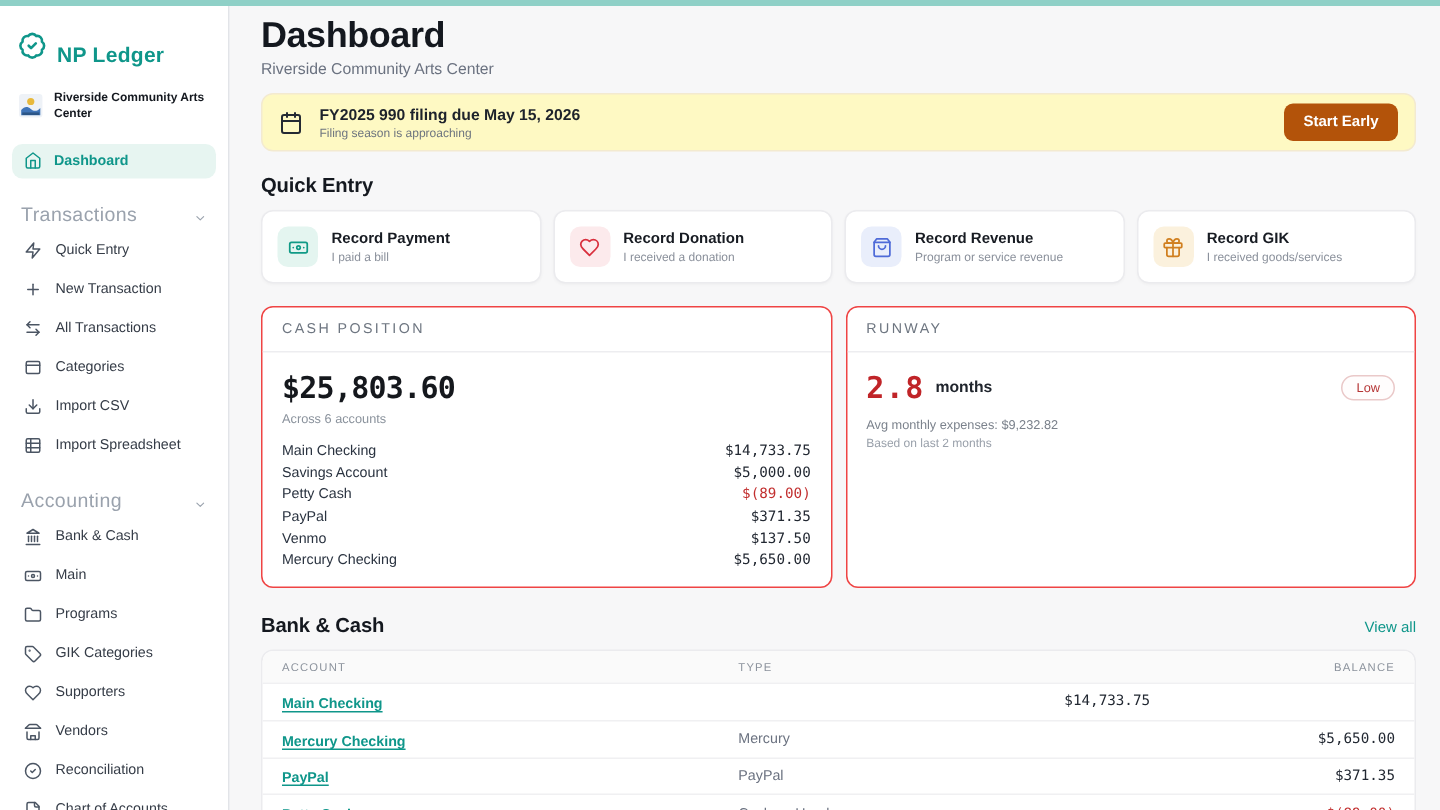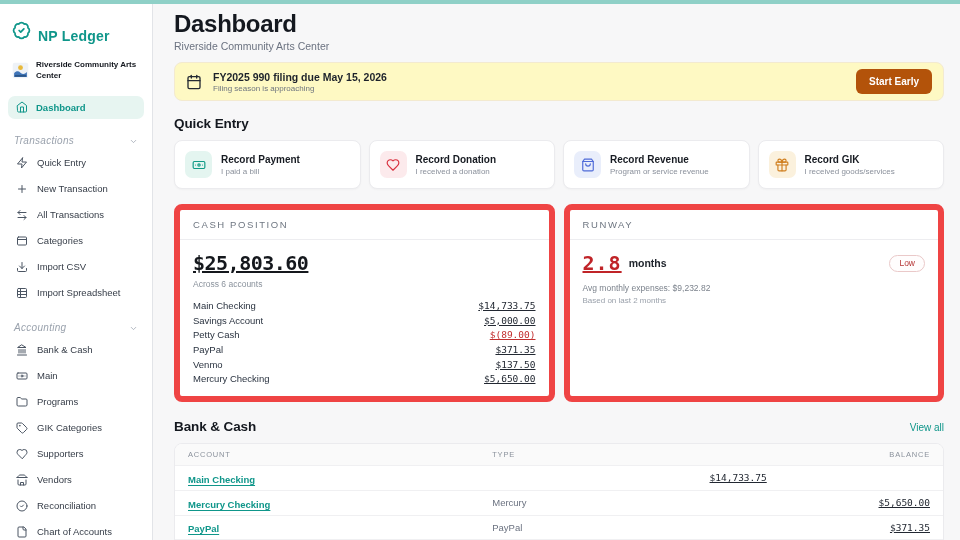--- a/index.html
+++ b/index.html
@@ -1,35 +1,35 @@
 <!DOCTYPE html>
 <html><head>
 <meta charset="utf-8">
 <style>
   * { margin:0; padding:0; box-sizing:border-box; }
   html,body { width:960px; height:540px; overflow:hidden; }
   body { font-family:"Liberation Sans", sans-serif; background:#f7f7f8; color:#1a1d23; }
-  .mono { font-family:"DejaVu Sans Mono", monospace;text-decoration:underline; }
+  .mono { font-family:"DejaVu Sans Mono", monospace; }
 
   .top-strip { height:4px; background:#8fd0c7; width:100%; }
 
   .app { display:flex; height:536px; }
 
   
   .sidebar { width:153px; min-width:153px; background:#ffffff; border-right:1px solid #e2e4e8; padding:8px 0 0 0; overflow:hidden; }
   .brand-row { display:flex; align-items:center; gap:7px; padding:4px 12px 2px 12px; }
   .brand-logo { width:19px; height:19px; color:#0f968a; }
   .brand-name { font-size:14px; font-weight:800; color:#0f968a; letter-spacing:.2px;margin-top:12px; }
   .org-row { display:flex; align-items:flex-start; gap:7px; padding:14px 12px 0 12px; }
   .org-logo { width:17px; height:17px; border-radius:3px; flex:none; margin-top:2px; }
   .org-name { font-size:8px; font-weight:700; color:#14181f; line-height:1.35; }
   .nav-active { display:flex; align-items:center; gap:8px; background:#e7f5f1; border-radius:7px; margin:14px 8px 0 8px; height:23px; padding:0 8px; cursor:pointer; }
   .nav-active .nav-ic { color:#0f968a; }
   .nav-active .nav-label { color:#0f968a; font-weight:700; }
-  .nav-section-label { display:flex; align-items:flex-end; justify-content:space-between; margin:16px 14px 4px 14px; font-size:10px; color:#9aa2ad; letter-spacing:.3px; cursor:pointer;font-style:italic; }
+  .nav-section-label { display:flex; align-items:flex-end; justify-content:space-between; margin:16px 14px 4px 14px; font-size:13px; color:#9aa2ad; letter-spacing:.3px; cursor:pointer; }
   .chev { width:9px; height:9px; color:#9aa2ad; }
   .nav-item { display:flex; align-items:center; gap:9px; height:26px; padding:0 16px; cursor:pointer; }
   .nav-ic { width:12px; height:12px; color:#4b5563; flex:none; }
   .nav-ic svg, .brand-logo svg, .chev svg { width:100%; height:100%; display:block; }
   .nav-label { font-size:9.5px; font-weight:500; color:#353c47; white-space:nowrap; }
 
   
   .main { flex:1; padding:6px 16px 0 21px; overflow:hidden; }
   .page-title { font-size:24px; font-weight:800; color:#14181f; letter-spacing:-.3px; }
   .page-sub { font-size:10.5px; color:#6b7280; margin-top:2px; }
@@ -45,21 +45,21 @@
   .section-h { font-size:13.5px; font-weight:800; color:#14181f; margin-top:15px; letter-spacing:-.1px; }
 
   .qe-grid { display:grid; grid-template-columns:repeat(4,1fr); gap:8px; margin-top:9px; }
   .qe-card { background:#ffffff; border:1px solid #ebebee; border-radius:8px; padding:10px 10px; display:flex; align-items:center; gap:9px; cursor:pointer; box-shadow:0 1px 2px rgba(20,24,31,.03); }
   .qe-ic { width:27px; height:27px; border-radius:7px; display:flex; align-items:center; justify-content:center; flex:none; }
   .qe-ic svg { width:14px; height:14px; }
   .qe-title { font-size:10px; font-weight:700; color:#171b22; }
   .qe-sub { font-size:8px; color:#8a909b; margin-top:2px; white-space:nowrap; }
 
   .stats { display:grid; grid-template-columns:1fr 1fr; gap:9px; margin-top:15px; }
-  .stat-card { background:#ffffff; border:6px solid #ef4444; border-radius:8px; overflow:hidden; }
+  .stat-card { background:#ffffff; border:1px solid #ef4444; border-radius:8px; overflow:hidden; }
   .stat-head { padding:9px 13px; border-bottom:1px solid #ededf0; font-size:9.5px; letter-spacing:1.6px; color:#6e7681; font-weight:500; }
   .stat-body { padding:11px 13px 10px 13px; }
   .big-amount { font-size:20px; font-weight:700; color:#15181d; letter-spacing:-.5px; }
   .stat-note { font-size:8.5px; color:#8a929c; margin-top:4px; }
   .acct-list { margin-top:9px; }
   .acct-row { display:flex; justify-content:space-between; align-items:center; height:14.7px; }
   .acct-name { font-size:9.5px; color:#2a3340; }
   .acct-amt { font-size:9.5px; color:#222832; }
   .neg { color:#c22f2f !important; }
 

